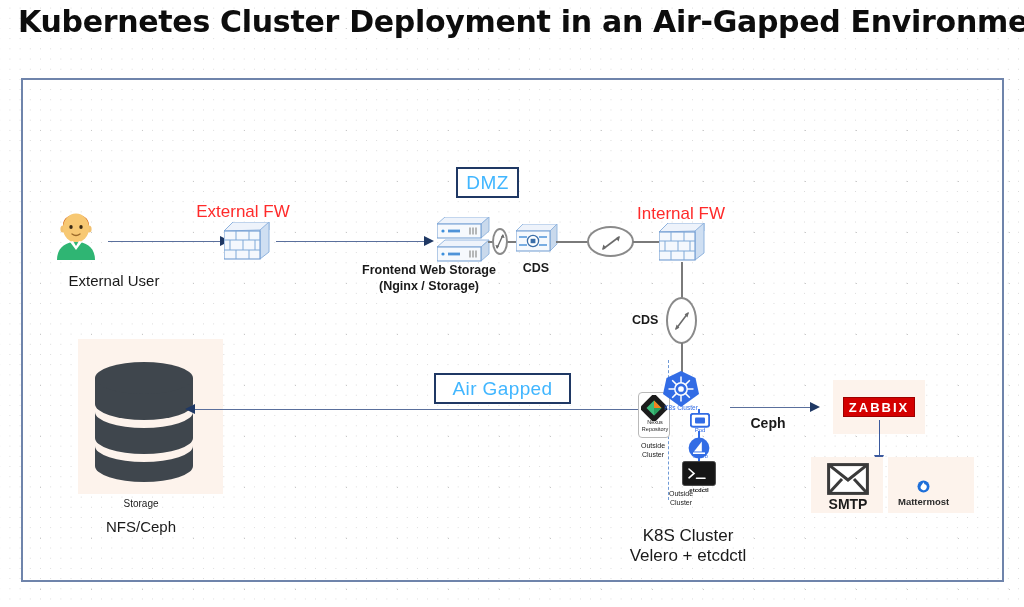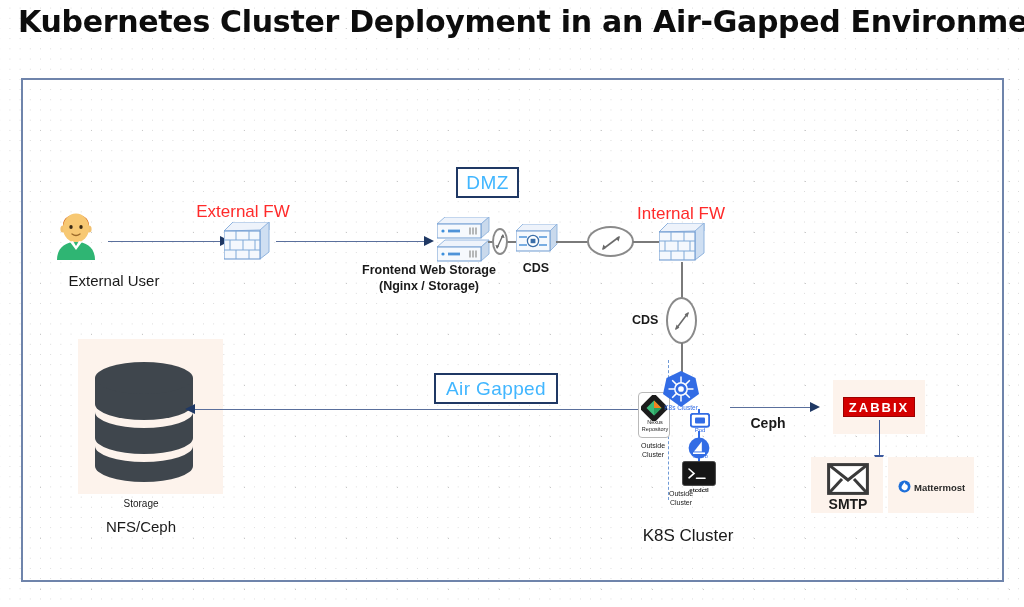--- a/index.html
+++ b/index.html
@@ -182,41 +182,42 @@
     align-items: center;
     justify-content: center;
     letter-spacing: 2px;
     font-size: 13px;
     box-sizing: border-box;
   }
 
   .mattermost-logo {
     position: absolute;
     display: flex;
-    align-items: flex-end;
+    align-items: center;
     gap: 3px;
     color: #2b2b2b;
     font-size: 9.5px;
     font-weight: bold;
+    flex-direction: column;
   }
 </style>
 </head>
 <body>
 
 <div id="canvas">
 
   <div id="page-title">Kubernetes Cluster Deployment in an Air-Gapped Environment</div>
 
   <div id="diagram-frame"></div>
 
   <div class="zone-box" style="left:456px; top:143px; width:63px; height:31px;">
     <span>DMZ</span>
   </div>
 
-  <div class="zone-box" style="left:434px; top:349px; width:124px; height:31px;">
+  <div class="zone-box" style="left:434px; top:349px; width:137px; height:31px;">
     <span>Air Gapped</span>
   </div>
 
   <div style="position:absolute; left:53px; top:204px; width:46px; height:56px;">
     <svg width="46" height="56" viewBox="0 0 46 56">
 
       <path d="M10 21 C10 7 36 7 36 21 L36 24 C34 16 28 14 23 14 C18 14 12 17 10 24 Z" fill="#d2691e"></path>
 
       <ellipse cx="10" cy="25" rx="2.6" ry="3.6" fill="#f2c170"></ellipse>
       <ellipse cx="36" cy="25" rx="2.6" ry="3.6" fill="#f2c170"></ellipse>
@@ -443,20 +444,21 @@
         <line x1="14.5" y1="17.2" x2="23" y2="17.2"></line>
       </g>
     </svg>
   </div>
   <div class="mini-cap" style="left:699px; top:487px; font-size:6px; font-weight:bold;">etcdctl</div>
 
   <div class="mini-cap" style="left:681px; top:490px; font-size:7px;">Outside</div>
   <div class="mini-cap" style="left:681px; top:499px; font-size:7px;">Cluster</div>
 
   <div class="lbl lbl-center" style="left:688px; top:526px; font-size:17px;">K8S Cluster</div>
+  <div class="lbl lbl-center sq" style="left:688px; top:546px; font-size:17px;">Velero + etcdctl</div>
 
   <div class="hline" style="left:730px; top:407px; width:80px;"></div>
   <div class="arrow-r" style="left:810px; top:401.5px;"></div>
   <div class="lbl lbl-bold lbl-center" style="left:768px; top:415px; font-size:14px;">Ceph</div>
 
   <div class="tint" style="left:833px; top:380px; width:92px; height:54px;"></div>
   <div class="zabbix-logo" style="left:843px; top:397px; width:72px; height:20px;">
     <span>ZABBIX</span>
   </div>
 

